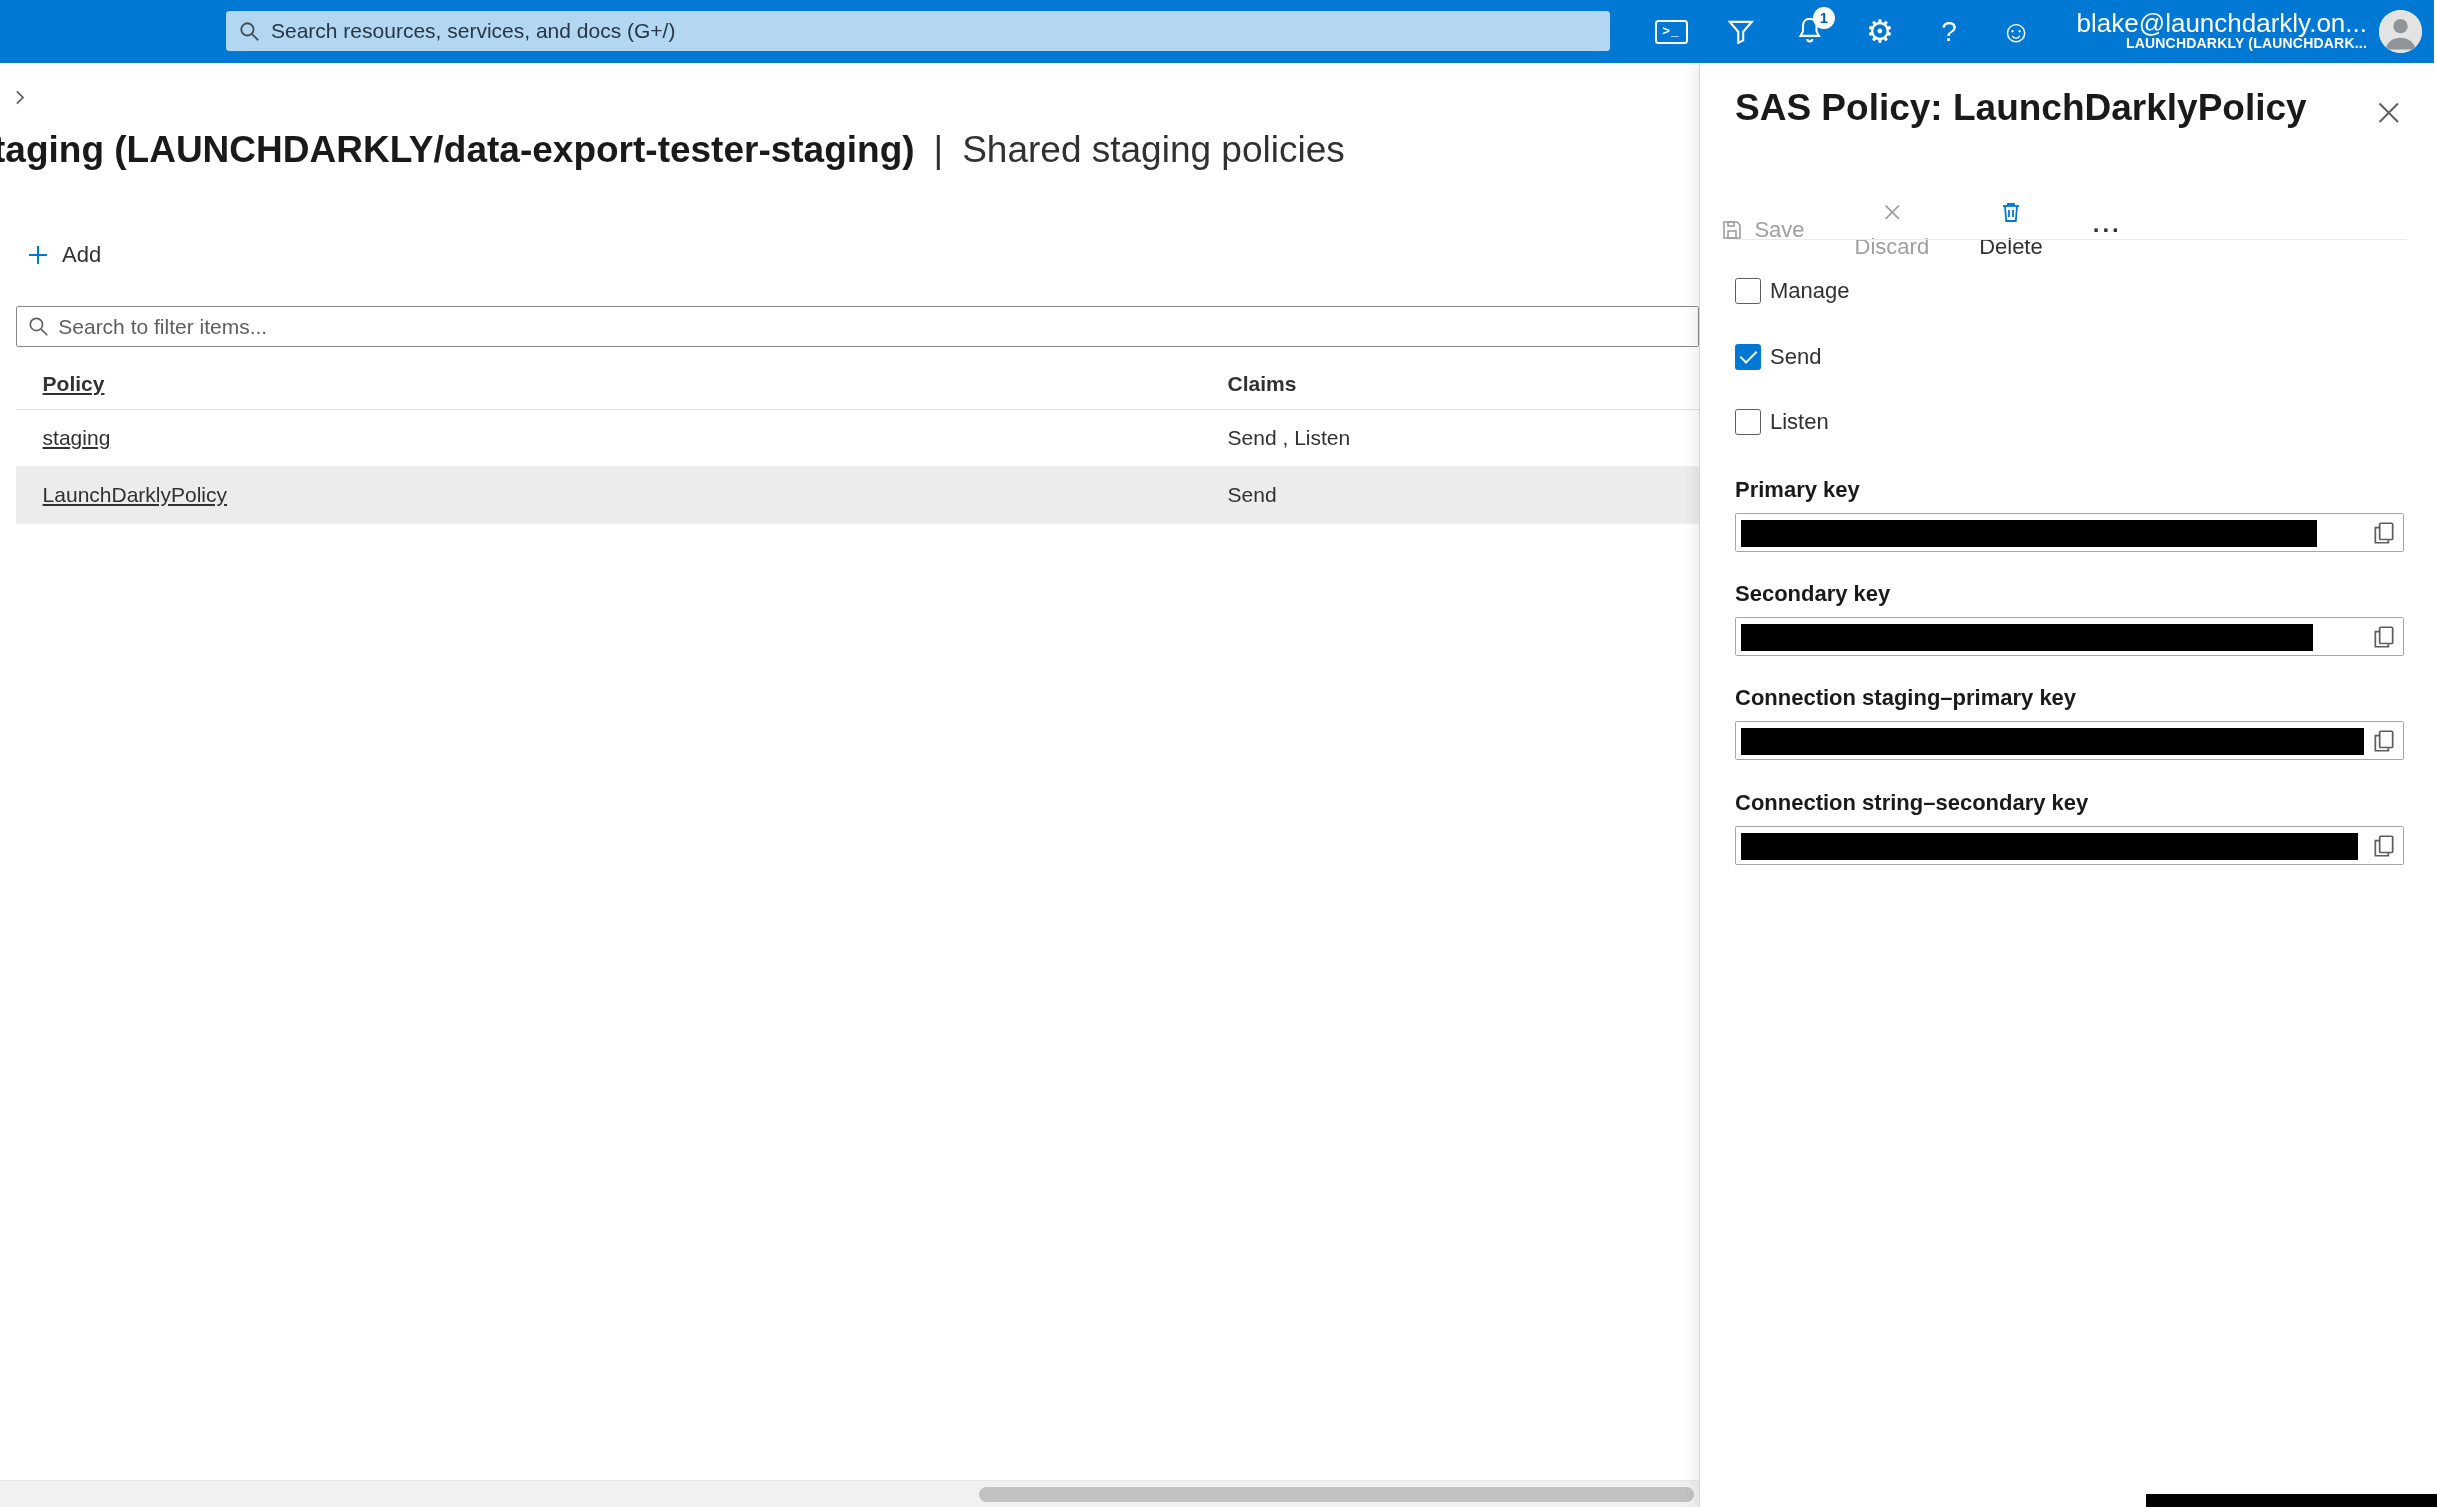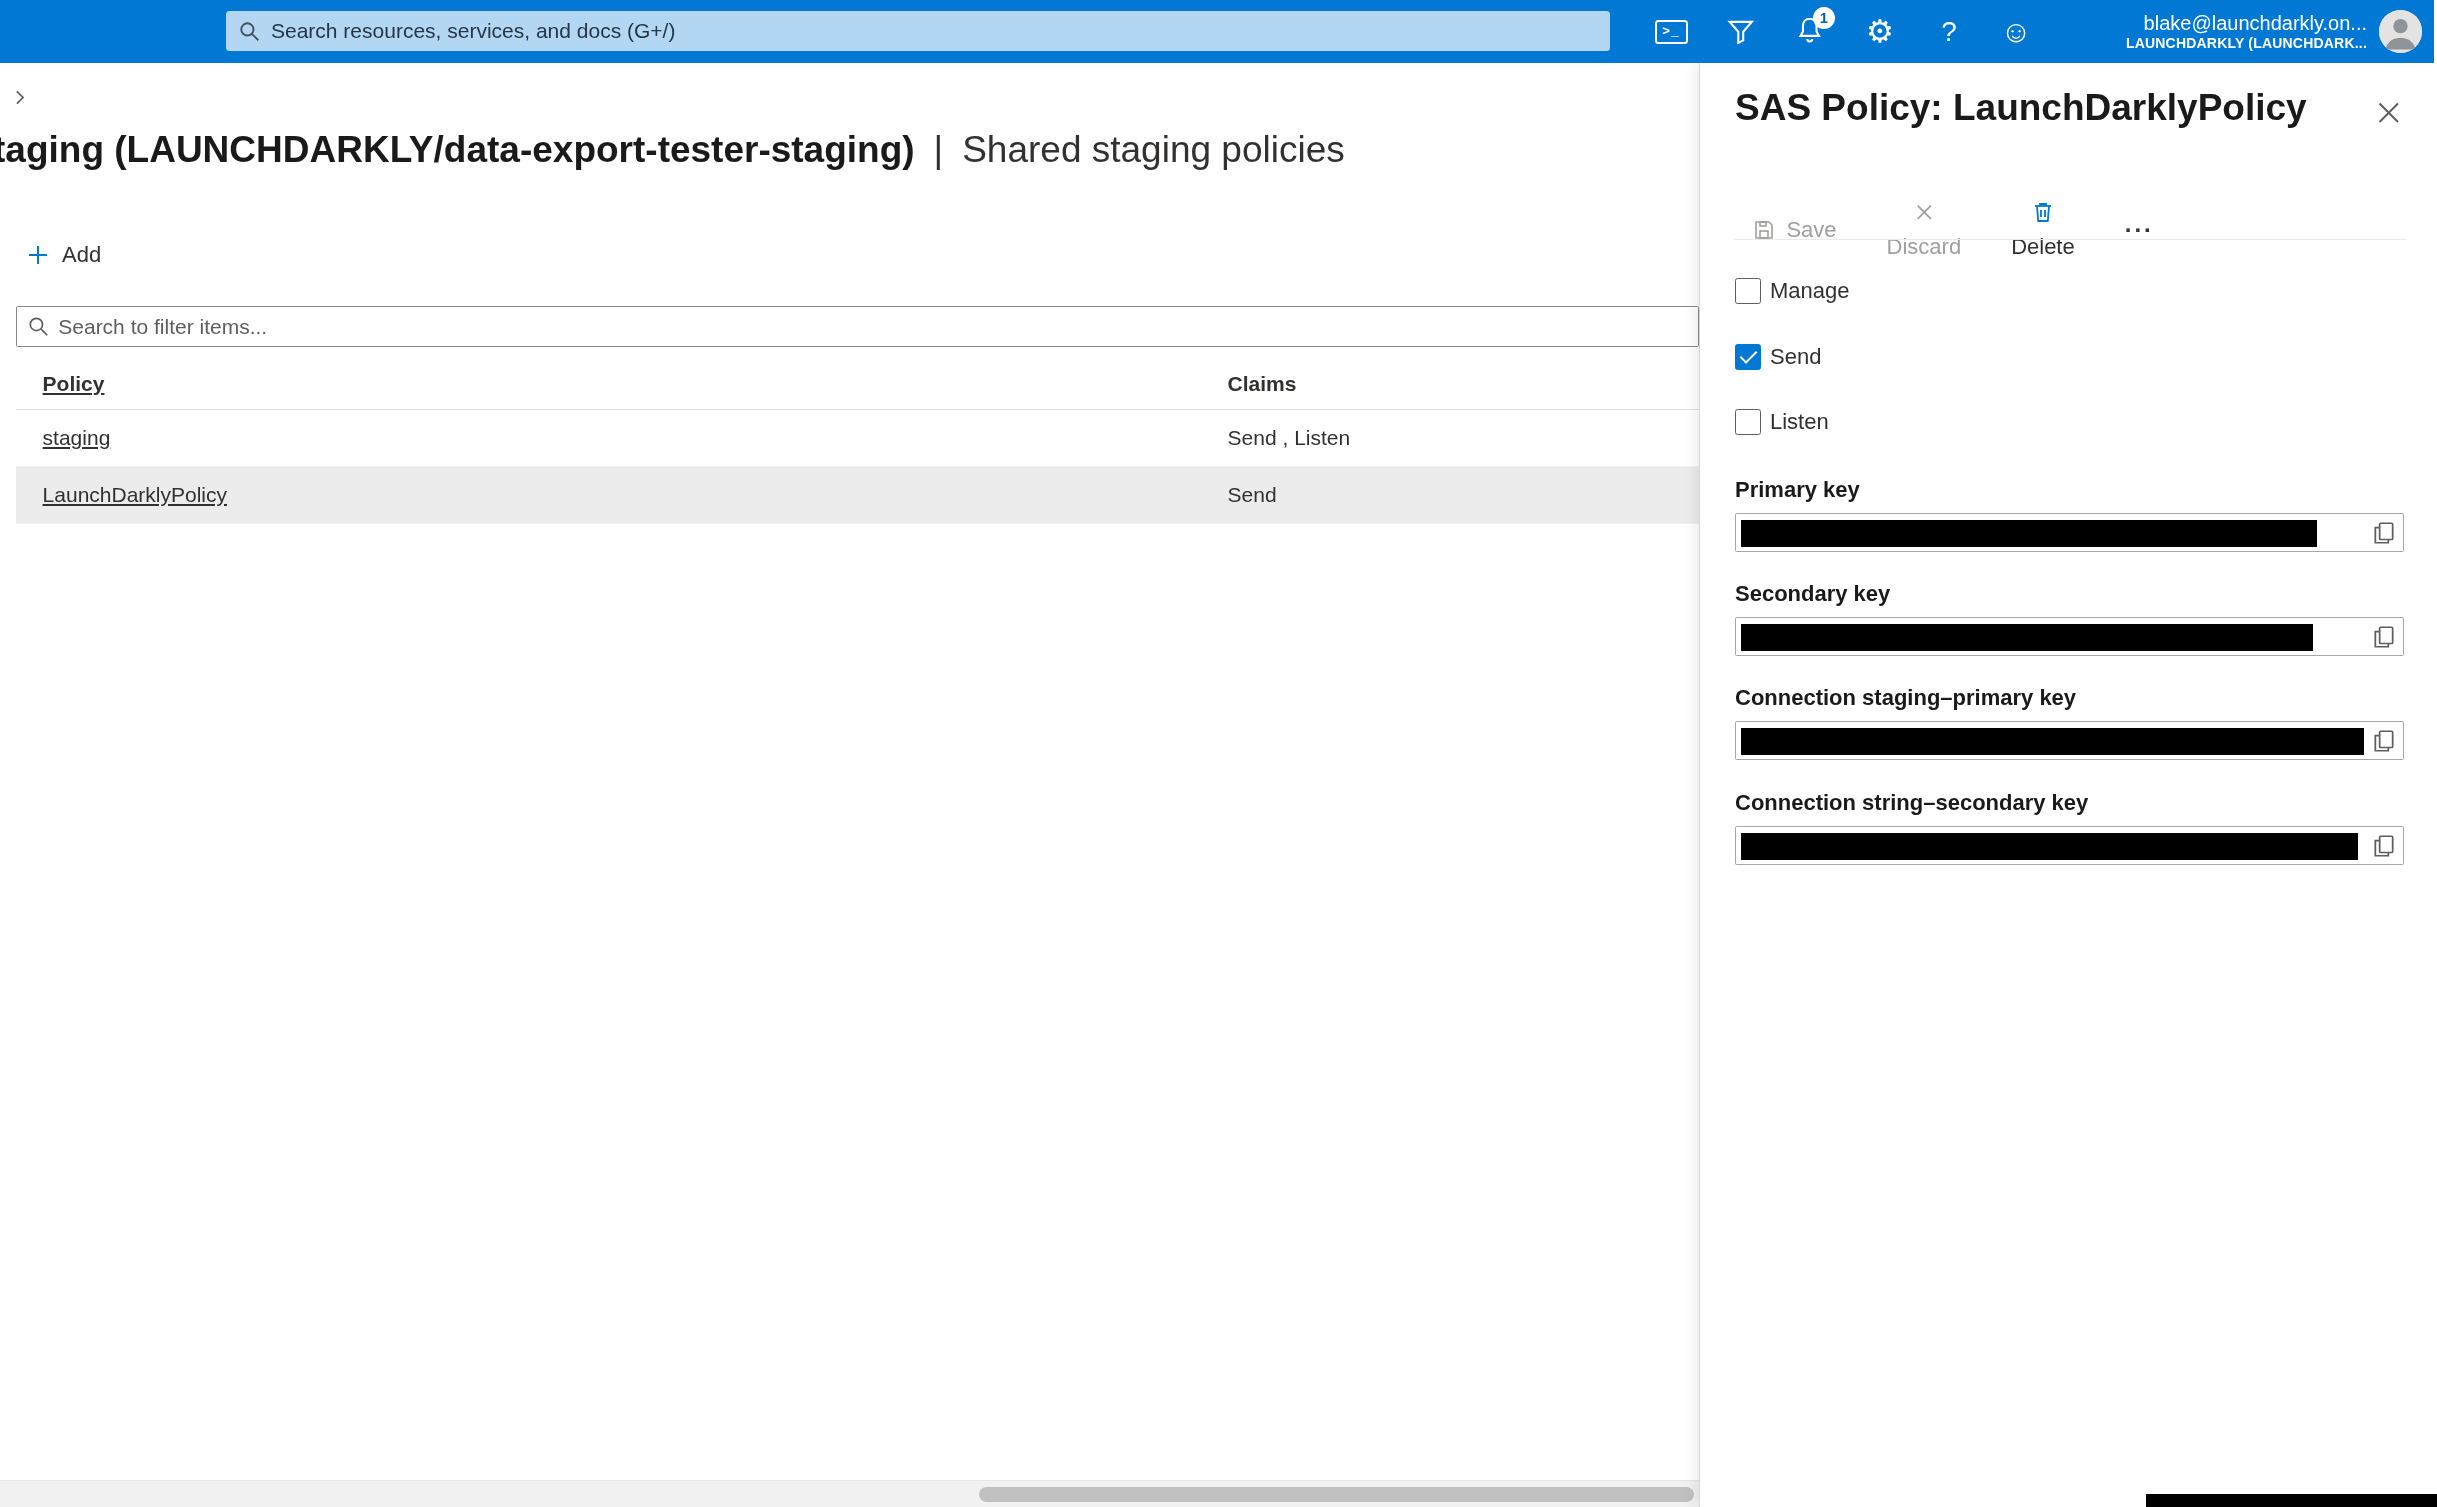--- a/index.html
+++ b/index.html
@@ -13,21 +13,21 @@
   .topbar-search svg { flex:0 0 auto; margin-right:10.4px; }
   .topbar-search input { flex:1; border:none; outline:none; background:transparent; font:21px "Liberation Sans",sans-serif; color:#1b2a36; }
   .topbar-search input::placeholder { color:#243647; opacity:1; }
   .tb-icon { position:absolute; top:0; height:63px; width:52px; display:flex; align-items:center; justify-content:center; cursor:pointer; color:#ffffff; }
   .tb-icon .glyph { font-size:31px; line-height:1; color:#ffffff; }
   .cloudshell-box { width:33px; height:24px; border:2.2px solid #fff; border-radius:3.5px; color:#fff; font:bold 13px "Liberation Mono","DejaVu Sans Mono",monospace; display:flex; align-items:center; justify-content:center; letter-spacing:0.9px; }
   .bell-wrap { position:relative; }
   .bell-badge { position:absolute; top:-8.7px; right:-10.4px; width:22.6px; height:22.6px; border-radius:50%; background:#ffffff; color:#0063b1; font:bold 14.8px "Liberation Sans",sans-serif; display:flex; align-items:center; justify-content:center; }
   .account { position:absolute; right:12px; top:0; height:63px; display:flex; align-items:center; cursor:pointer; }
   .account-text { text-align:right; margin-right:12px; color:#ffffff; }
-  .account-email { font-size:20px; line-height:24px; }
+  .account-email { font-size:26px; line-height:24px; }
   .account-tenant { font-size:14px; font-weight:bold; line-height:17.4px; letter-spacing:0.2px; }
   .avatar { width:43px; height:43px; border-radius:50%; overflow:hidden; background:#e3e3e3; }
 
   
   .main { position:absolute; left:0; top:63px; width:1699px; height:1444px; background:#ffffff; }
   .breadcrumb-chevron { position:absolute; left:8.7px; top:24px; }
   .page-title { position:absolute; left:-7px; top:66px; font-size:37px; color:#1a1a1a; white-space:nowrap; font-weight:normal; }
   .page-title .t-bold { font-weight:bold; }
   .page-title .t-sep { font-weight:300; color:#323130; margin:0 8.7px; }
   .page-title .t-light { font-weight:400; color:#323130; }
@@ -45,21 +45,21 @@
   .col-policy { position:absolute; left:27px;text-decoration:underline; }
   .col-claims { position:absolute; left:1212px; }
 
   .hscroll-track { position:absolute; left:0; top:1417px; width:1699px; height:27px; background:#f1f1f1; border-top:0.9px solid #e6e6e6; }
   .hscroll-thumb { position:absolute; left:979px; top:6px; width:715px; height:14.8px; border-radius:7.8px; background:#c1c1c1; cursor:grab; }
 
   
   .panel { position:absolute; left:1699px; top:63px; width:739px; height:1444px; background:#ffffff; border-left:0.9px solid #d6d6d6; box-shadow:-5.2px 0 12px rgba(0,0,0,0.07); z-index:20; }
   .panel-title { position:absolute; left:35px; top:24px; font-size:37px; font-weight:bold; color:#1a1a1a; white-space:nowrap; }
   .panel-close { position:absolute; right:31px; top:31px; background:none; border:none; cursor:pointer; padding:3.5px; }
-  .panel-toolbar { position:absolute; left:40px; top:130px; display:flex; align-items:center; }
+  .panel-toolbar { position:absolute; left:8px; top:130px; display:flex; align-items:center; }
   .tb-btn { display:flex; align-items:center; gap:10.4px; background:none; border:none; cursor:pointer; font:22px "Liberation Sans",sans-serif; color:#323130; padding:7px 12px; }
   .tb-btn.disabled { color:#a19f9d; }
   .tb-btn + .tb-btn { margin-left:26px;flex-direction:column; }
   .tb-more { font-size:24px; font-weight:bold; letter-spacing:1.7px; color:#323130; }
   .panel-divider { position:absolute; left:35px; right:31px; top:176px; height:0; border-top:0.9px solid #edebe9; }
 
   .chk-row { position:absolute; left:35px; display:flex; align-items:flex-start; gap:9px; cursor:pointer; }
   .chk { position:relative; width:26px; height:26px; border:1.7px solid #605e5c; border-radius:2.6px; background:#fff; flex:0 0 auto; }
   .chk.checked { background:#0078d4; border-color:#0078d4; }
   .chk.checked::after { content:""; position:absolute; left:7.8px; top:1.7px; width:7px; height:14px; border-right:2.6px solid #fff; border-bottom:2.6px solid #fff; transform:rotate(45deg); }

